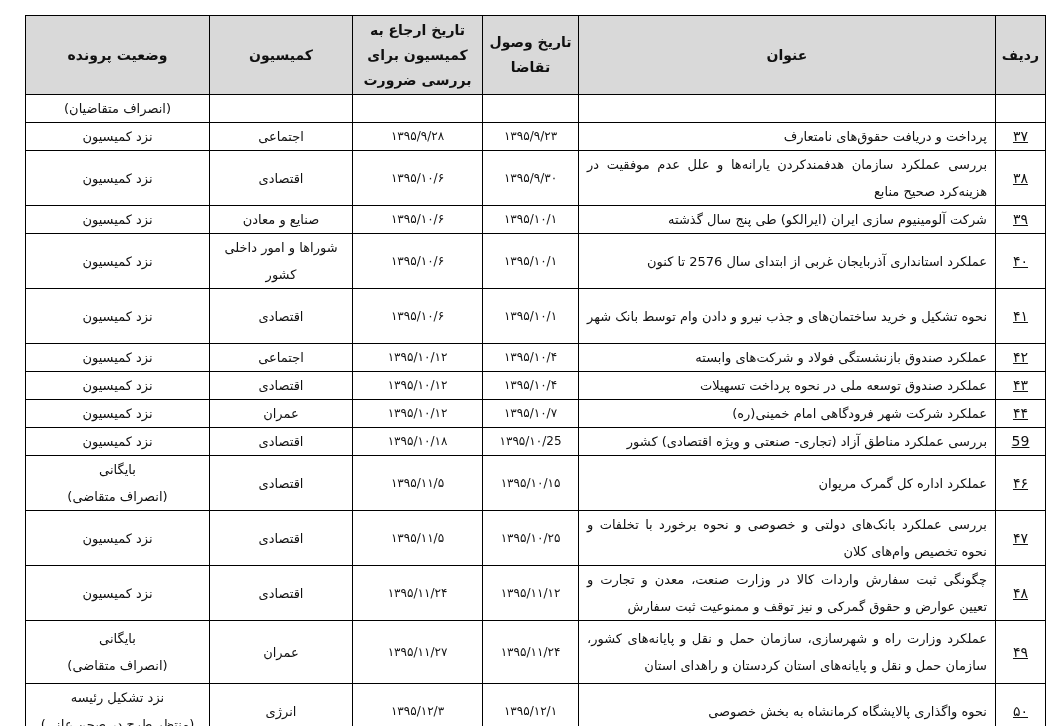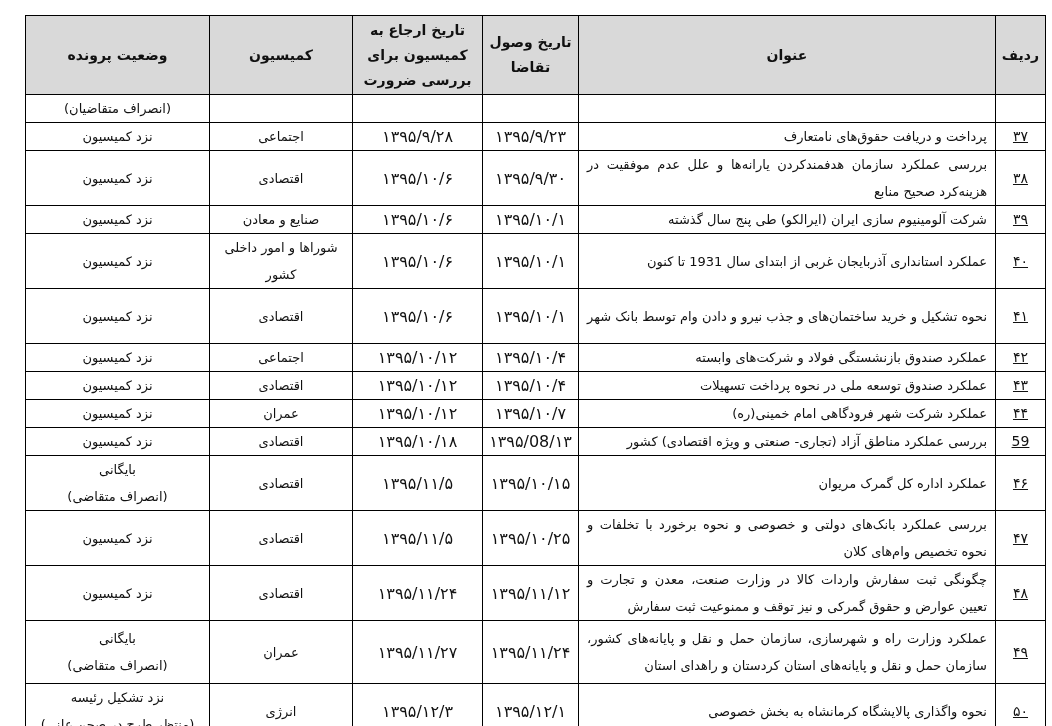--- a/index.html
+++ b/index.html
@@ -13,21 +13,21 @@
     border: 1.5px solid #000; padding: 0 6px; vertical-align: middle;
     font-size: 13px; line-height: 27px;
   }
   .grid th {
     background: #d9d9d9; font-weight: bold; text-align: center;
     font-size: 14px; line-height: 25px; height: 78px;
   }
   .grid td { text-align: center; }
   .grid td.title { text-align: justify; text-align-last: right; direction: rtl; padding: 0 8px; }
   .grid td.num { font-size: 14px; text-decoration: underline; }
-  .grid td.date { direction: ltr; font-size: 16px; }
+  .grid td.date { direction: ltr; font-size: 12px; }
   col.c-radif { width: 50px; }
   col.c-title { width: 417px; }
   col.c-recv { width: 96px; }
   col.c-ref { width: 130px; }
   col.c-comm { width: 143px; }
   col.c-status { width: 184px; }
   tr.h1 td { height: 25px; margin-top: 12px; }
   tr.h2 td { height: 54px; }
   tr.h3 td { height: 62px; }
 </style>
@@ -89,21 +89,21 @@
         <td class="title">شرکت آلومینیوم سازی ایران (ایرالکو) طی پنج سال گذشته</td>
         <td class="date">۱۳۹۵/۱۰/۱</td>
         <td class="date">۱۳۹۵/۱۰/۶</td>
         <td class="">صنایع و معادن</td>
         <td>
           <div>نزد کمیسیون</div>
         </td>
       </tr>
       <tr class="h2">
         <td class="num">۴۰</td>
-        <td class="title">عملکرد استانداری آذربایجان غربی از ابتدای سال 1931 تا کنون</td>
+        <td class="title">عملکرد استانداری آذربایجان غربی از ابتدای سال 2576 تا کنون</td>
         <td class="date">۱۳۹۵/۱۰/۱</td>
         <td class="date">۱۳۹۵/۱۰/۶</td>
         <td class="">شوراها و امور داخلی کشور</td>
         <td>
           <div>نزد کمیسیون</div>
         </td>
       </tr>
       <tr class="h2">
         <td class="num">۴۱</td>
         <td class="title">نحوه تشکیل و خرید ساختمان‌های و جذب نیرو و دادن وام توسط بانک شهر</td>
@@ -140,21 +140,21 @@
         <td class="date">۱۳۹۵/۱۰/۷</td>
         <td class="date">۱۳۹۵/۱۰/۱۲</td>
         <td class="">عمران</td>
         <td>
           <div>نزد کمیسیون</div>
         </td>
       </tr>
       <tr class="h1">
         <td class="num">59</td>
         <td class="title">بررسی عملکرد مناطق آزاد (تجاری- صنعتی و ویژه اقتصادی) کشور</td>
-        <td class="date">۱۳۹۵/08/۱۳</td>
+        <td class="date">۱۳۹۵/۱۰/25</td>
         <td class="date">۱۳۹۵/۱۰/۱۸</td>
         <td class="">اقتصادی</td>
         <td>
           <div>نزد کمیسیون</div>
         </td>
       </tr>
       <tr class="h2">
         <td class="num">۴۶</td>
         <td class="title">عملکرد اداره کل گمرک مریوان</td>
         <td class="date">۱۳۹۵/۱۰/۱۵</td>

